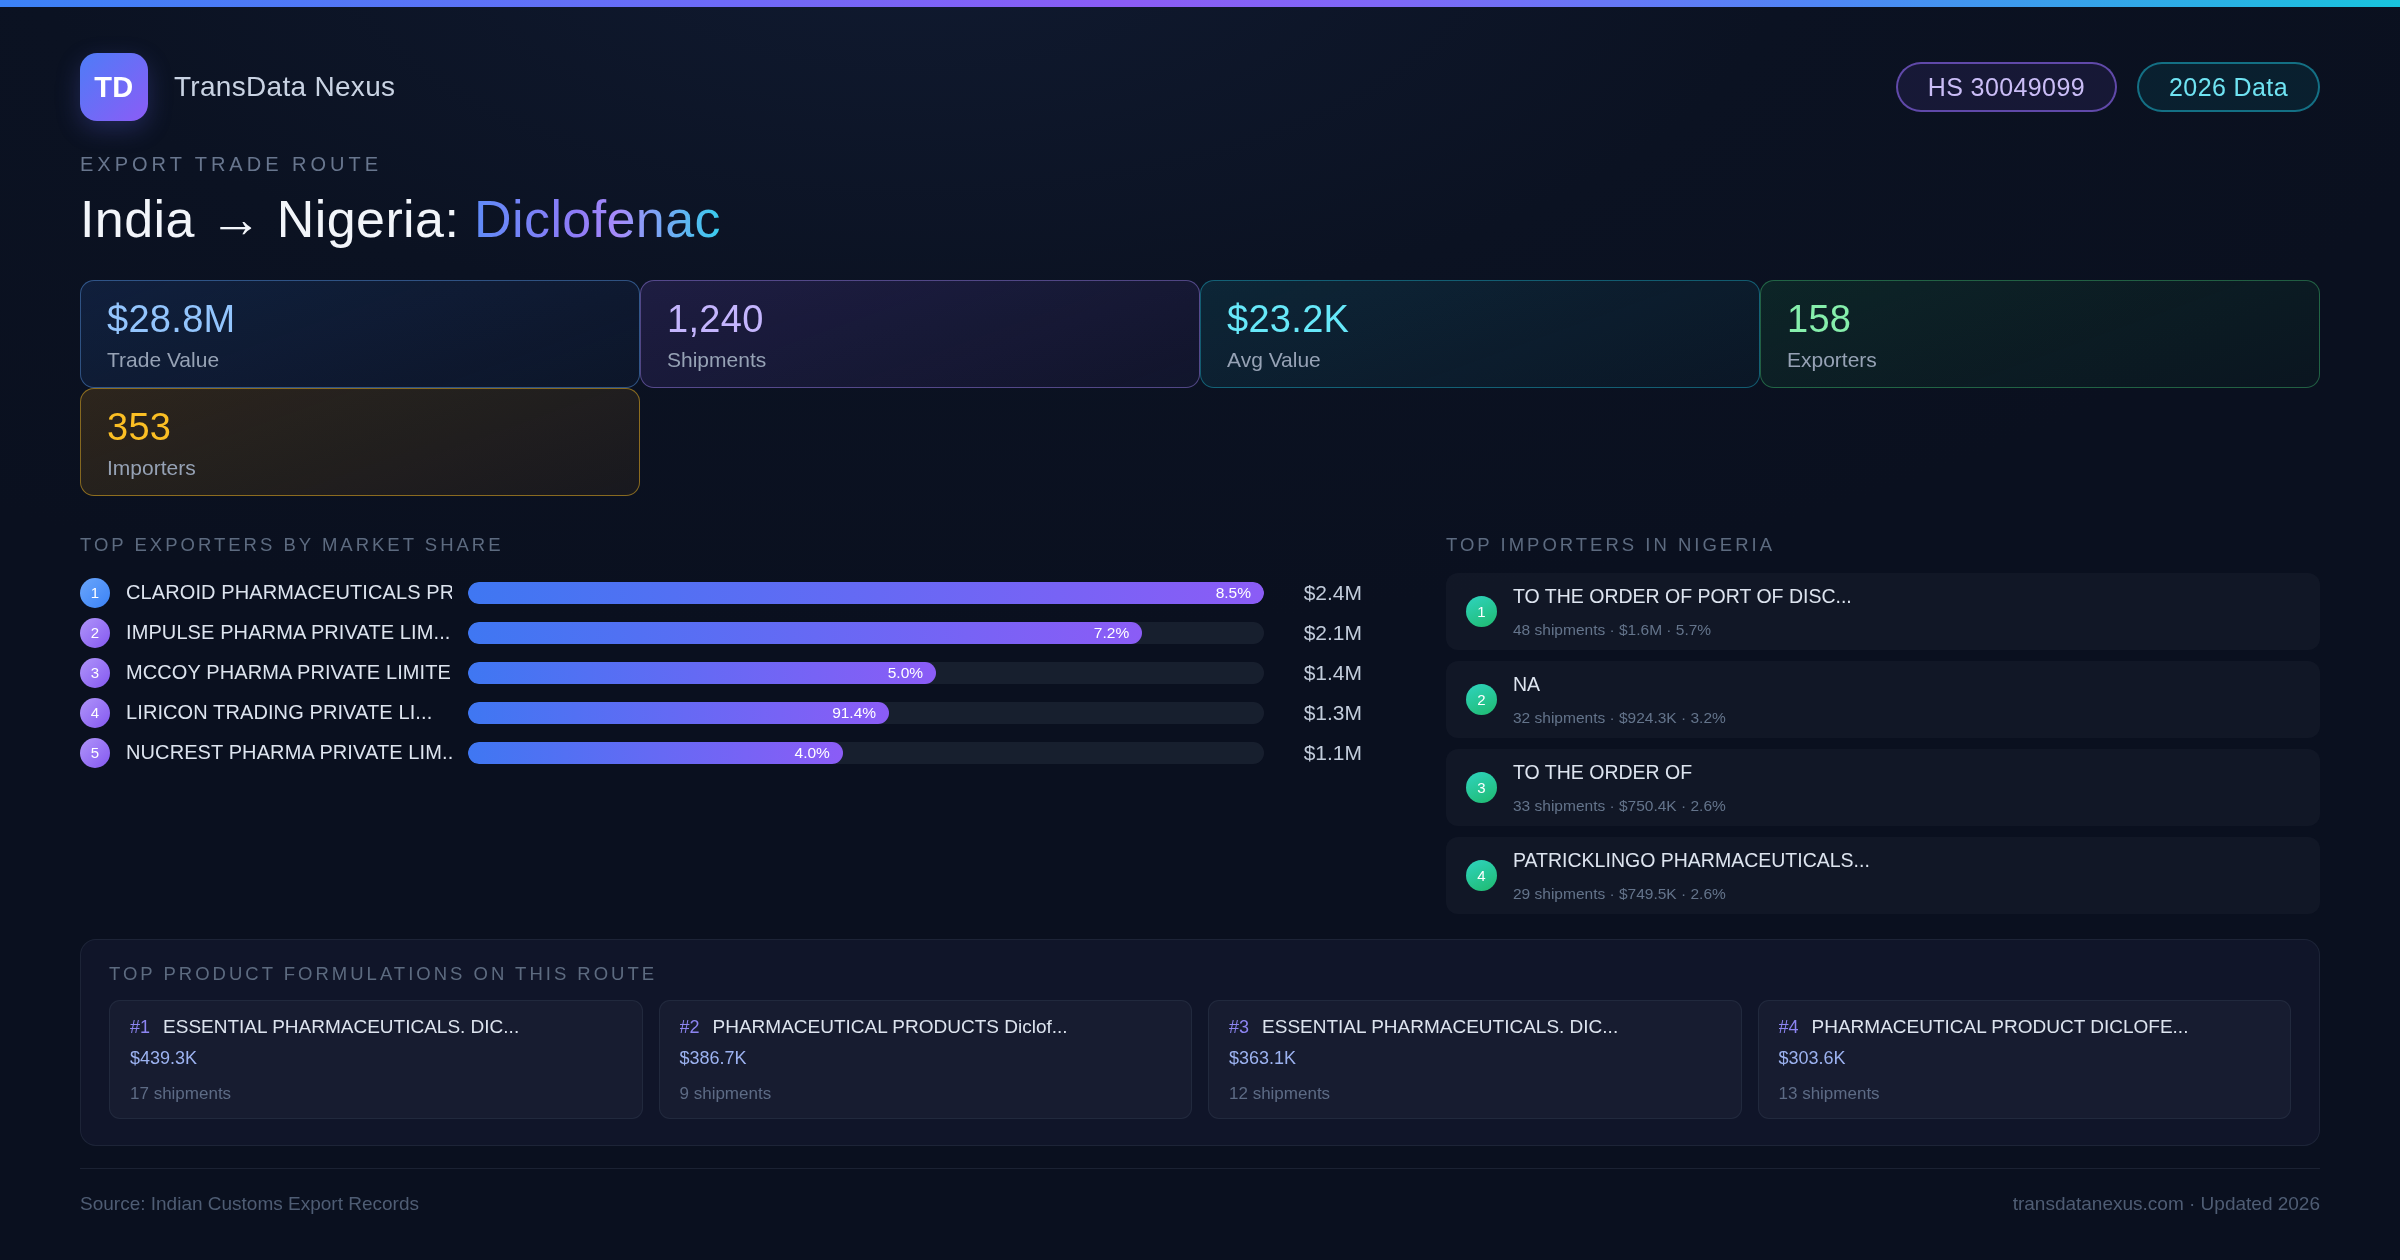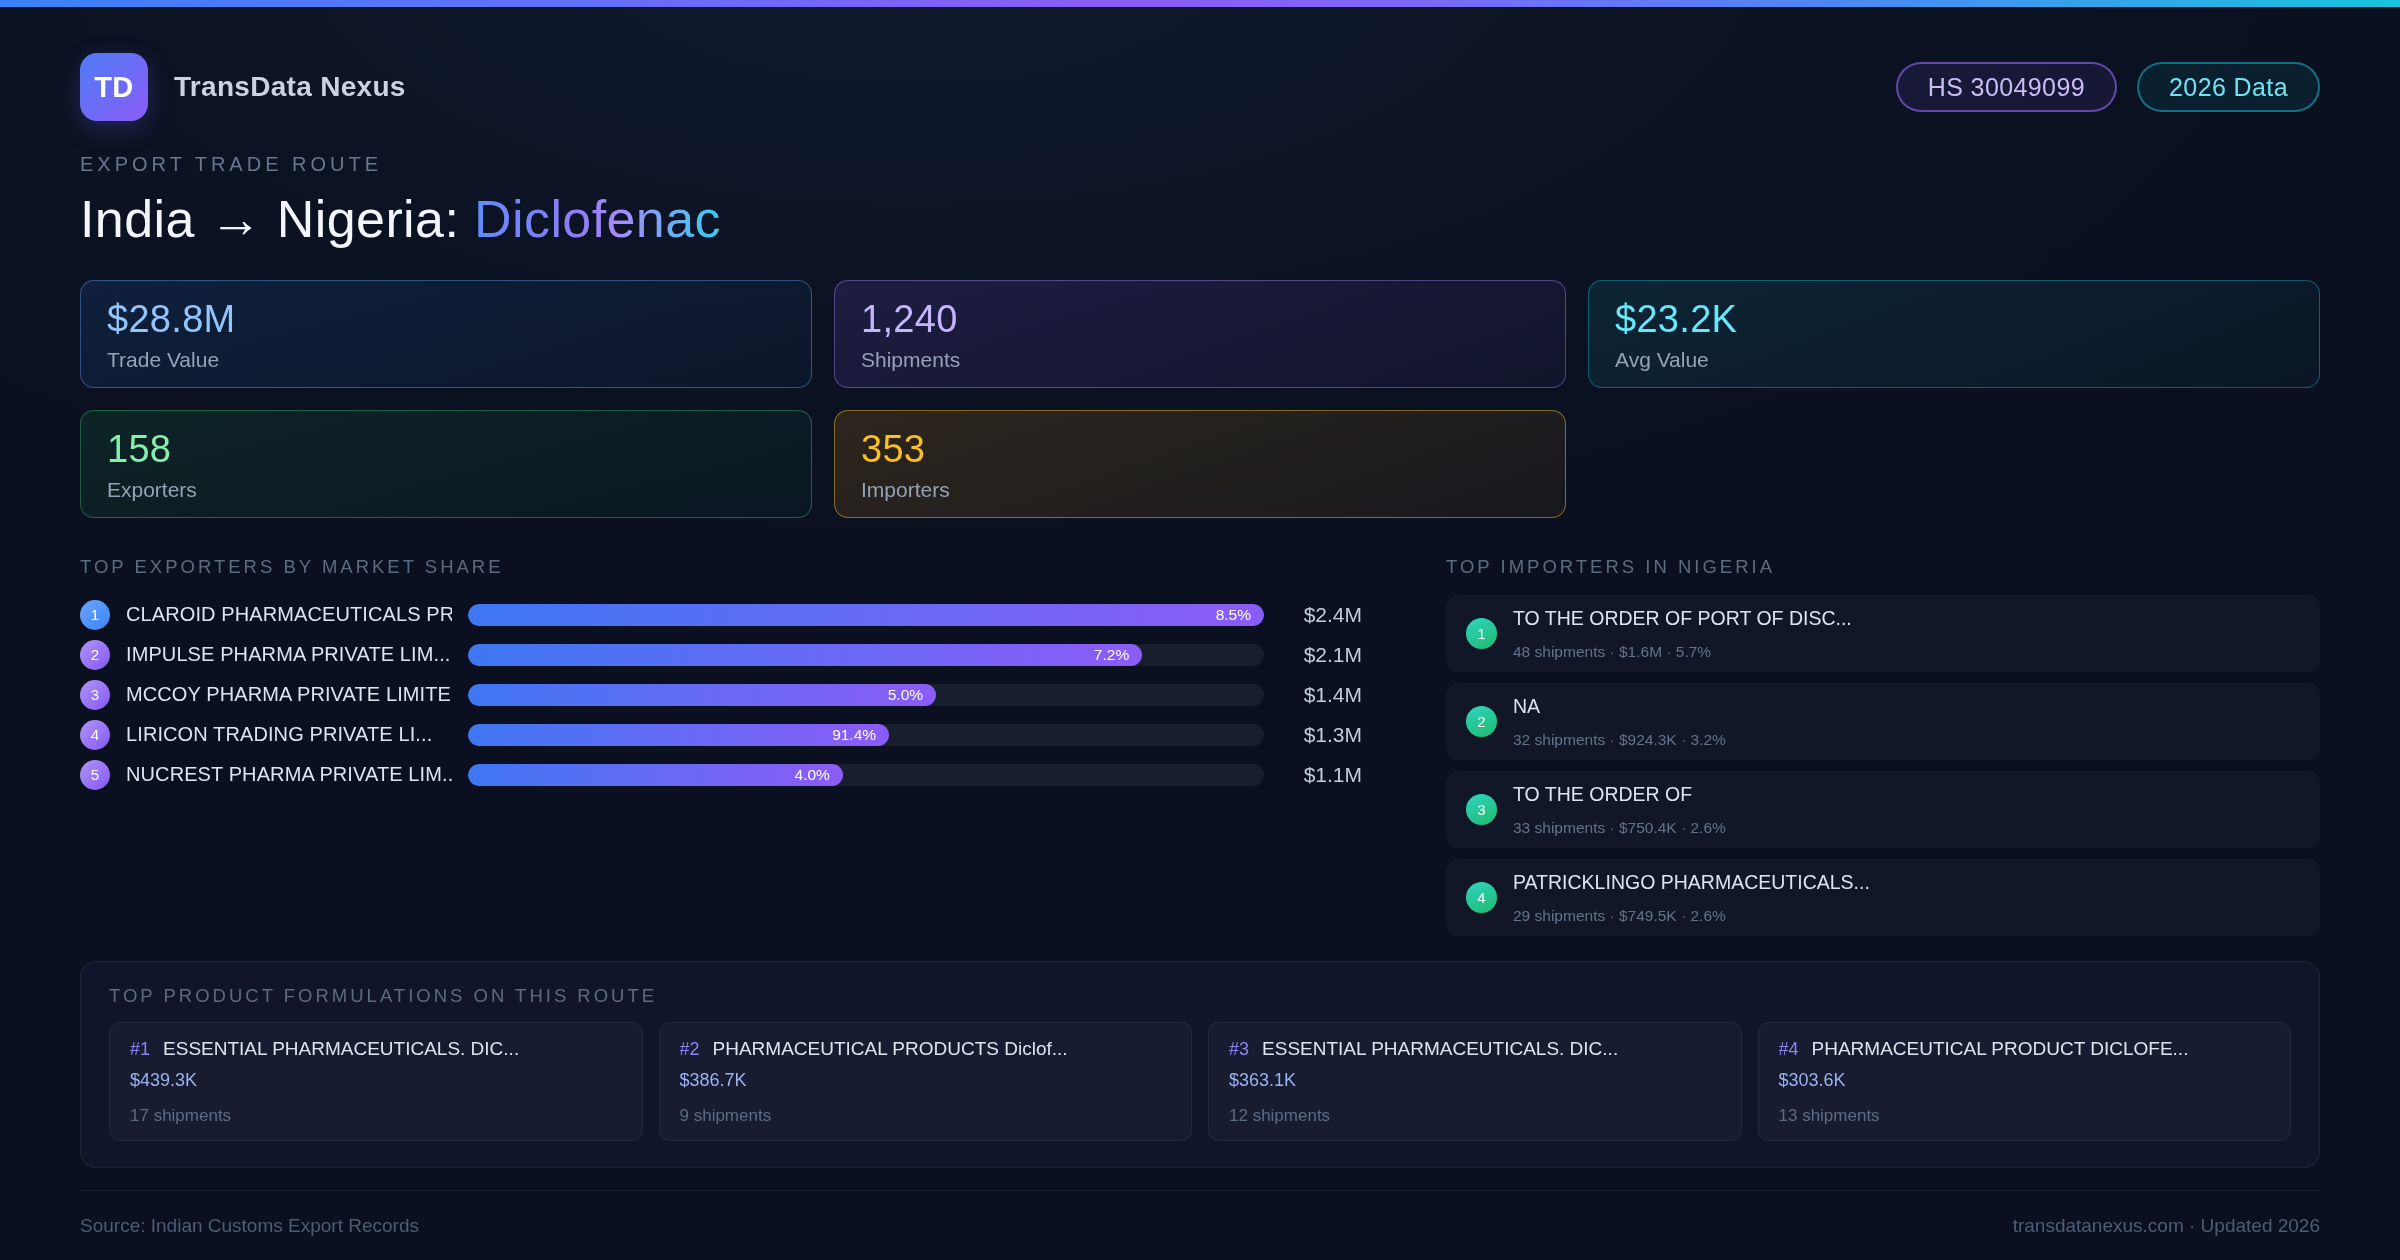--- a/index.html
+++ b/index.html
@@ -14,34 +14,34 @@
   }
   .topbar { height:7px; background:linear-gradient(90deg,#3b82f6 0%,#6d6af7 30%,#8b5cf6 47%,#7e68f7 58%,#4f86f5 76%,#18c4dd 100%); }
   .wrap { padding:0 80px; }
 
   
   .header { display:flex; align-items:center; justify-content:space-between; margin-top:46px; }
   .brand { display:flex; align-items:center; gap:26px; }
   .logo { width:68px; height:68px; border-radius:17px; background:linear-gradient(135deg,#4e7cf7 0%,#8b5cf6 100%);
           color:#fff; font-size:29px; font-weight:700; display:flex; align-items:center; justify-content:center; letter-spacing:0.5px;
           box-shadow:0 8px 24px rgba(99,102,241,0.25); }
-  .brand-name { font-size:28px; color:#c9d3e3; font-weight:700; letter-spacing:0.3px; }
+  .brand-name { font-size:28px; color:#c9d3e3; font-weight:400; letter-spacing:0.3px; }
   .badges { display:flex; gap:20px; }
   .badge { height:50px; padding:0 30px; border-radius:999px; display:flex; align-items:center; font-size:25px; letter-spacing:0.4px; }
   .badge.purple { border:2px solid rgba(147,107,246,0.60); background:rgba(139,92,246,0.10); color:#cabdf6; }
   .badge.cyan   { border:2px solid rgba(34,211,238,0.45); background:rgba(14,165,190,0.10); color:#6fe3f2; }
 
   
   .eyebrow { margin-top:32px; font-size:20px; letter-spacing:4px; color:#68768e; font-weight:500; }
   h1 { margin:14px 0 0; font-size:52px; font-weight:500; color:#f2f5fa; letter-spacing:0.4px; line-height:1.15; }
   .highlight { background:linear-gradient(90deg,#5f8bf8 0%,#8f7bf7 42%,#a78bfa 58%,#38cdee 100%);
                -webkit-background-clip:text; background-clip:text; color:transparent; }
 
   
-  .stats { display:grid; grid-template-columns:repeat(3,1fr); gap:22px; margin-top:30px; }
+  .stats { display:grid; grid-template-columns:repeat(4,1fr); margin-top:30px; }
   .stat { border-radius:14px; padding:17px 26px 15px; border:1.5px solid; }
   .s-blue   { background:linear-gradient(160deg,rgba(59,130,246,0.13),rgba(59,130,246,0.04)); border-color:rgba(96,165,250,0.42); }
   .s-purple { background:linear-gradient(160deg,rgba(139,92,246,0.15),rgba(139,92,246,0.05)); border-color:rgba(167,139,250,0.42); }
   .s-cyan   { background:linear-gradient(160deg,rgba(34,211,238,0.10),rgba(34,211,238,0.03)); border-color:rgba(34,211,238,0.36); }
   .s-green  { background:linear-gradient(160deg,rgba(34,197,94,0.11),rgba(34,197,94,0.03)); border-color:rgba(74,222,128,0.36); }
   .s-amber  { background:linear-gradient(160deg,rgba(245,158,11,0.15),rgba(245,158,11,0.06)); border-color:rgba(251,191,36,0.48); }
   .stat-value { font-size:38px; font-weight:500; letter-spacing:0.3px; }
   .stat-label { margin-top:7px; font-size:21px; color:#96a2b5; }
 
   

